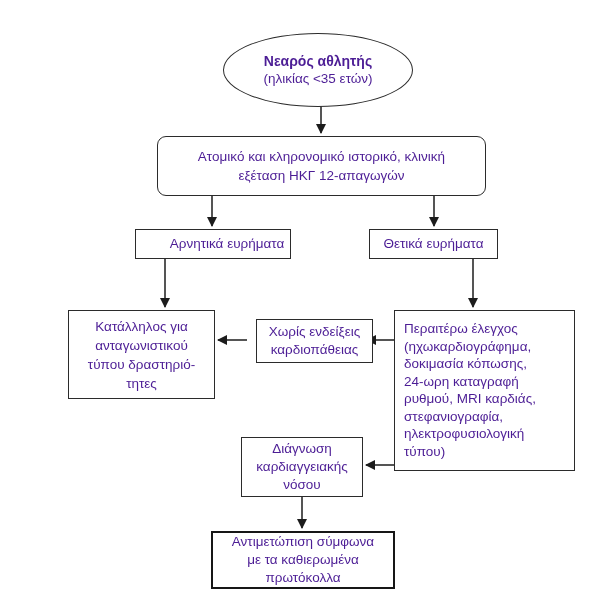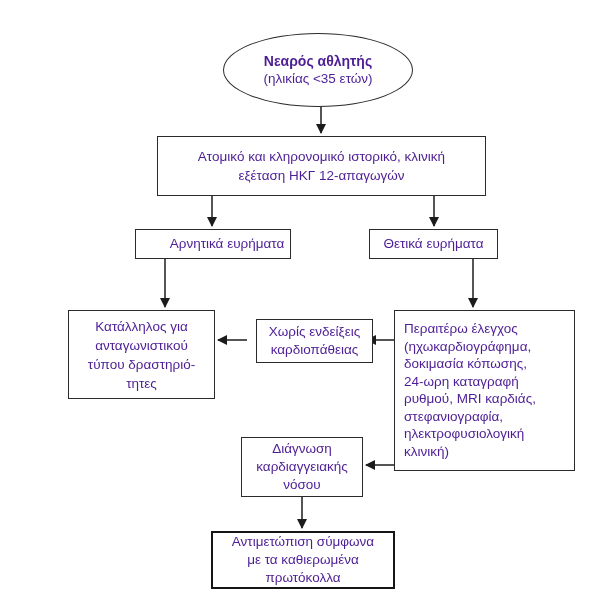--- a/index.html
+++ b/index.html
@@ -37,20 +37,21 @@
   .node .ln { white-space: nowrap; }
   .ellipse {
     left: 223px; top: 33px; width: 190px; height: 74px;
     border-radius: 50%;
     border-width: 1.5px;
   }
   .ellipse .title { font-weight: bold; font-size: 14px; }
   .history {
     left: 157px; top: 136px; width: 329px; height: 60px;
     line-height: 19px;
+    border-radius: 9px;
   }
   .negative {
     left: 135px; top: 229px; width: 156px; height: 30px; padding-left: 28px;
   }
   .positive {
     left: 369px; top: 229px; width: 129px; height: 30px;
   }
   .suitable {
     left: 68px; top: 310px; width: 147px; height: 89px;
     line-height: 19px;
@@ -129,21 +130,21 @@
   </div>
 
   <div class="node further">
     <div class="ln">Περαιτέρω έλεγχος</div>
     <div class="ln">(ηχωκαρδιογράφημα,</div>
     <div class="ln">δοκιμασία κόπωσης,</div>
     <div class="ln">24-ωρη καταγραφή</div>
     <div class="ln">ρυθμού, MRI καρδιάς,</div>
     <div class="ln">στεφανιογραφία,</div>
     <div class="ln">ηλεκτροφυσιολογική</div>
-    <div class="ln">κλινική)</div>
+    <div class="ln">τύπου)</div>
   </div>
 
   <div class="node diagnosis">
     <div class="ln">Διάγνωση</div>
     <div class="ln">καρδιαγγειακής</div>
     <div class="ln">νόσου</div>
   </div>
 
   <div class="node treatment">
     <div class="ln">Αντιμετώπιση σύμφωνα</div>

